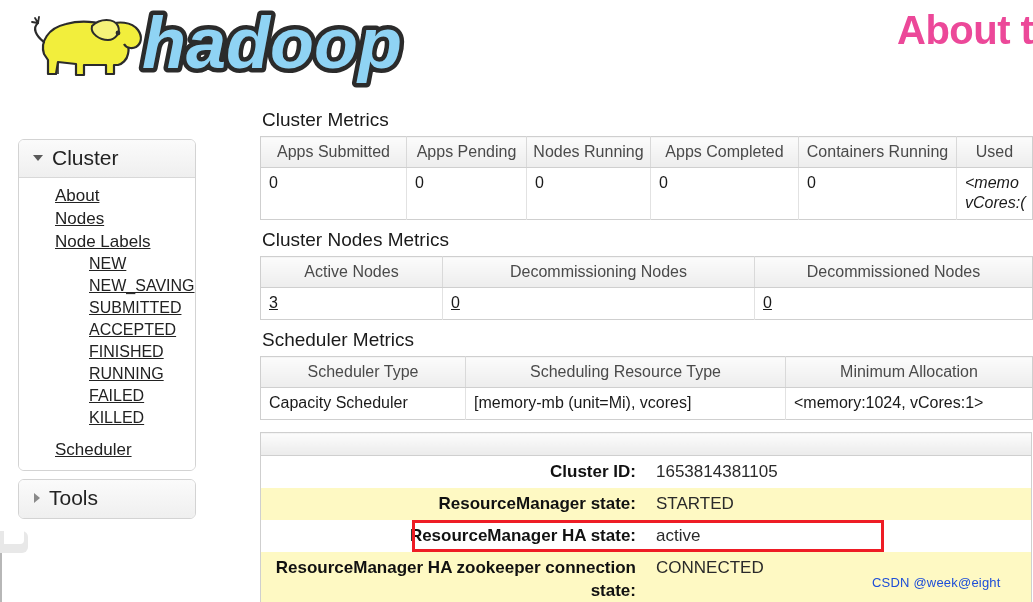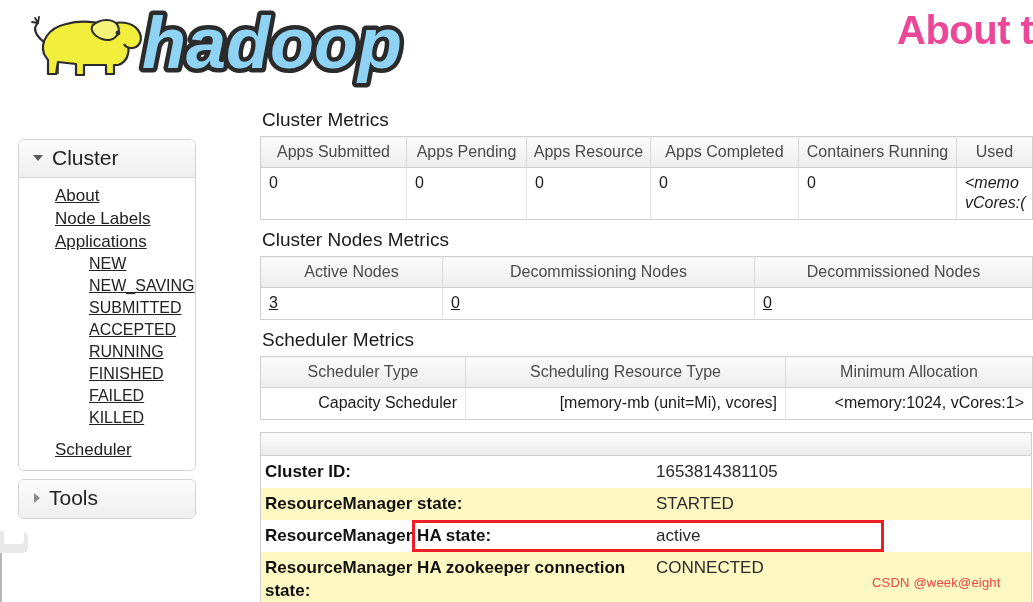--- a/index.html
+++ b/index.html
@@ -159,21 +159,21 @@
     border-right: 1px solid #e2e2e2;
     font-size: 16px;
     color: #1a1a1a;
     padding: 5px 8px 6px 8px;
     line-height: 20px;
     vertical-align: top;
     text-align: left;
     background: #ffffff;
   }
   table.yarn td:last-child { border-right: none; }
-  table.yarn td.ctr { text-align: right; }
+  table.yarn td.ctr { text-align: left; }
   a.cell-link {
     color: #1a1a1a;
     text-decoration: underline;
     cursor: pointer;
   }
 
   
   .cm-c0 { width: 146px; }
   .cm-c1 { width: 120px; }
   .cm-c2 { width: 124px; }
@@ -200,20 +200,21 @@
     border: 1px solid #cfcfcf;
   }
   table.detail tr.head-blank th {
     background: linear-gradient(#fcfcfc, #ebebeb);
     height: 23px;
     border-bottom: 1px solid #cfcfcf;
     padding: 0;
   }
   table.detail td.k {
     width: 432px;
+    text-align: right;
     font-weight: bold;
     font-size: 17px;
     color: #111111;
     padding: 4px 10px 5px 4px;
     line-height: 23px;
     vertical-align: top;
   }
   table.detail td.v {
     text-align: left;
     font-size: 17px;
@@ -233,21 +234,21 @@
     border: 3px solid #ee1c25;
     pointer-events: none;
     background: transparent;
   }
 
   
   #watermark {
     position: absolute;
     left: 872px; top: 575px;
     font-size: 13px;
-    color: #ef4444;
+    color: #1d4ed8;
     white-space: nowrap;
     letter-spacing: 0.2px;
   }
 </style>
 </head>
 <body>
 
 <div id="page">
 
   <div id="header">
@@ -284,28 +285,28 @@
 
   <div id="sidebar">
 
     <div class="panel">
       <div class="panel-head">
         <span class="caret-down"></span>
         <span>Cluster</span>
       </div>
       <div class="panel-body">
         <a class="nav-link">About</a>
+        <a class="nav-link">Nodes</a>
         <a class="nav-link">Node Labels</a>
-        <a class="nav-link">Applications</a>
         <a class="nav-link sub">NEW</a>
         <a class="nav-link sub">NEW_SAVING</a>
         <a class="nav-link sub">SUBMITTED</a>
         <a class="nav-link sub">ACCEPTED</a>
+        <a class="nav-link sub">FINISHED</a>
         <a class="nav-link sub">RUNNING</a>
-        <a class="nav-link sub">FINISHED</a>
         <a class="nav-link sub">FAILED</a>
         <a class="nav-link sub">KILLED</a>
         <div class="nav-gap"></div>
         <a class="nav-link">Scheduler</a>
       </div>
     </div>
 
     <div class="panel" id="tools-panel">
       <div class="panel-head tools collapsed">
         <span class="caret-right"></span>
@@ -316,21 +317,21 @@
   </div>
 
   <div id="main">
 
     <div class="section-title">Cluster Metrics</div>
     <table class="yarn">
       <thead>
         <tr>
           <th class="cm-c0">Apps Submitted</th>
           <th class="cm-c1">Apps Pending</th>
-          <th class="cm-c2">Apps Resource</th>
+          <th class="cm-c2">Nodes Running</th>
           <th class="cm-c3">Apps Completed</th>
           <th class="cm-c4">Containers Running</th>
           <th class="cm-c5">Used</th>
         </tr>
       </thead>
       <tbody>
         <tr>
           <td>0</td>
           <td>0</td>
           <td>0</td>

